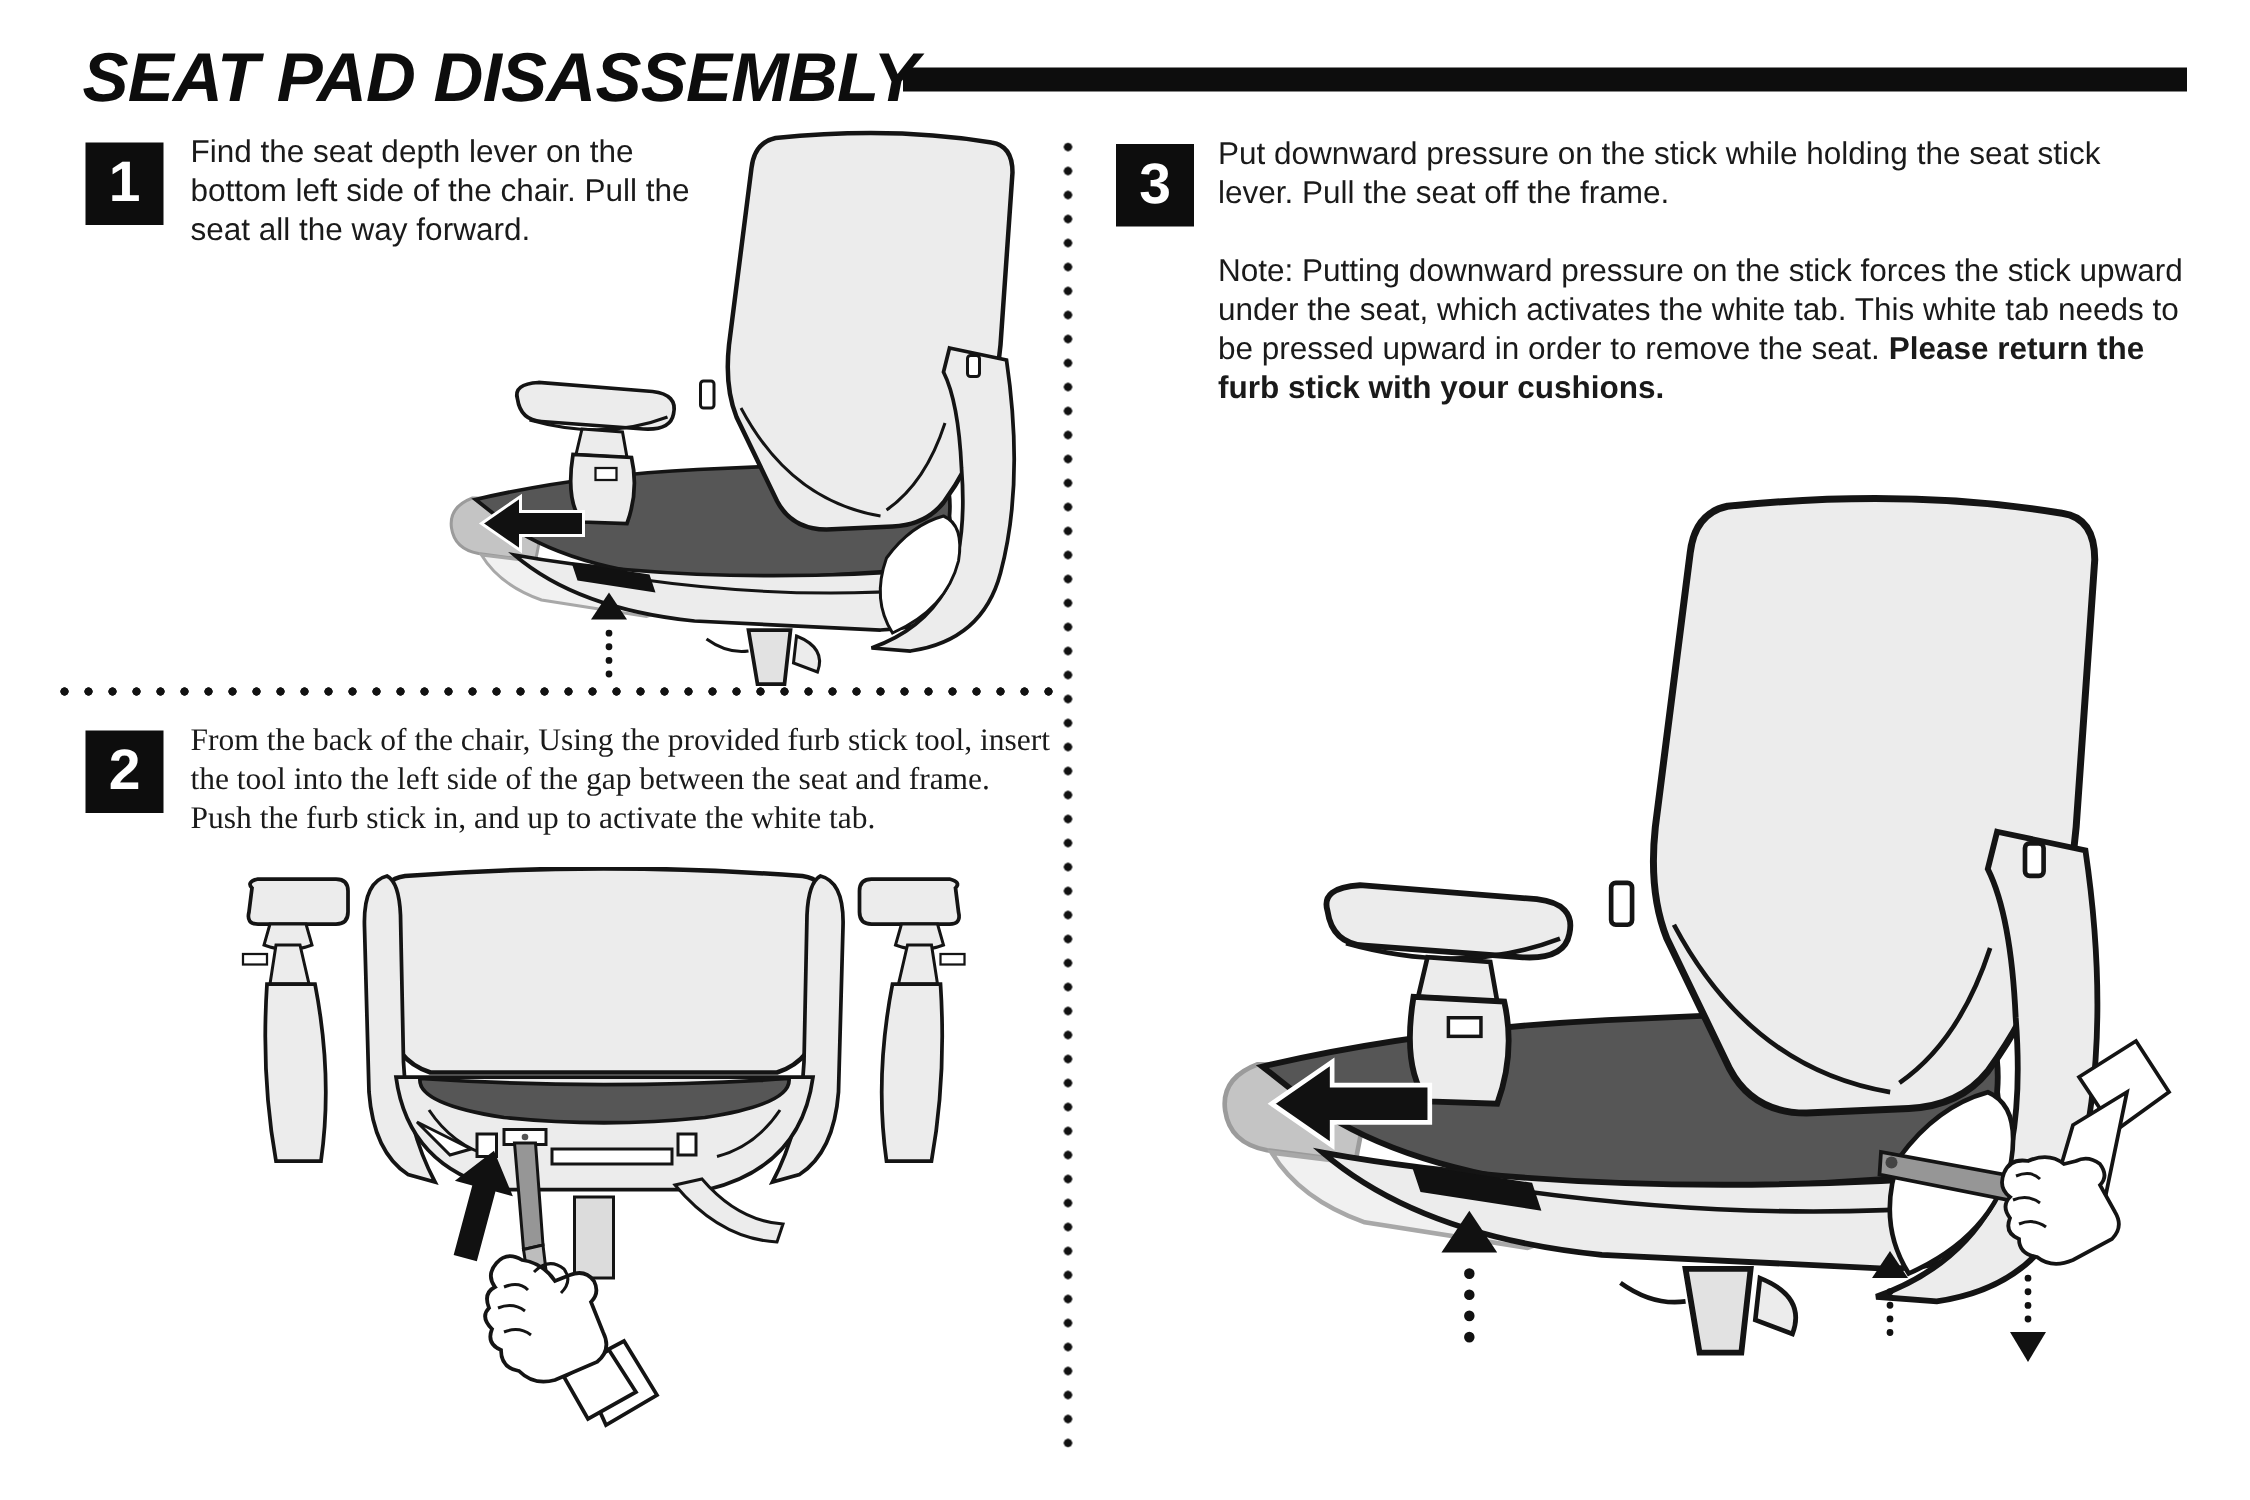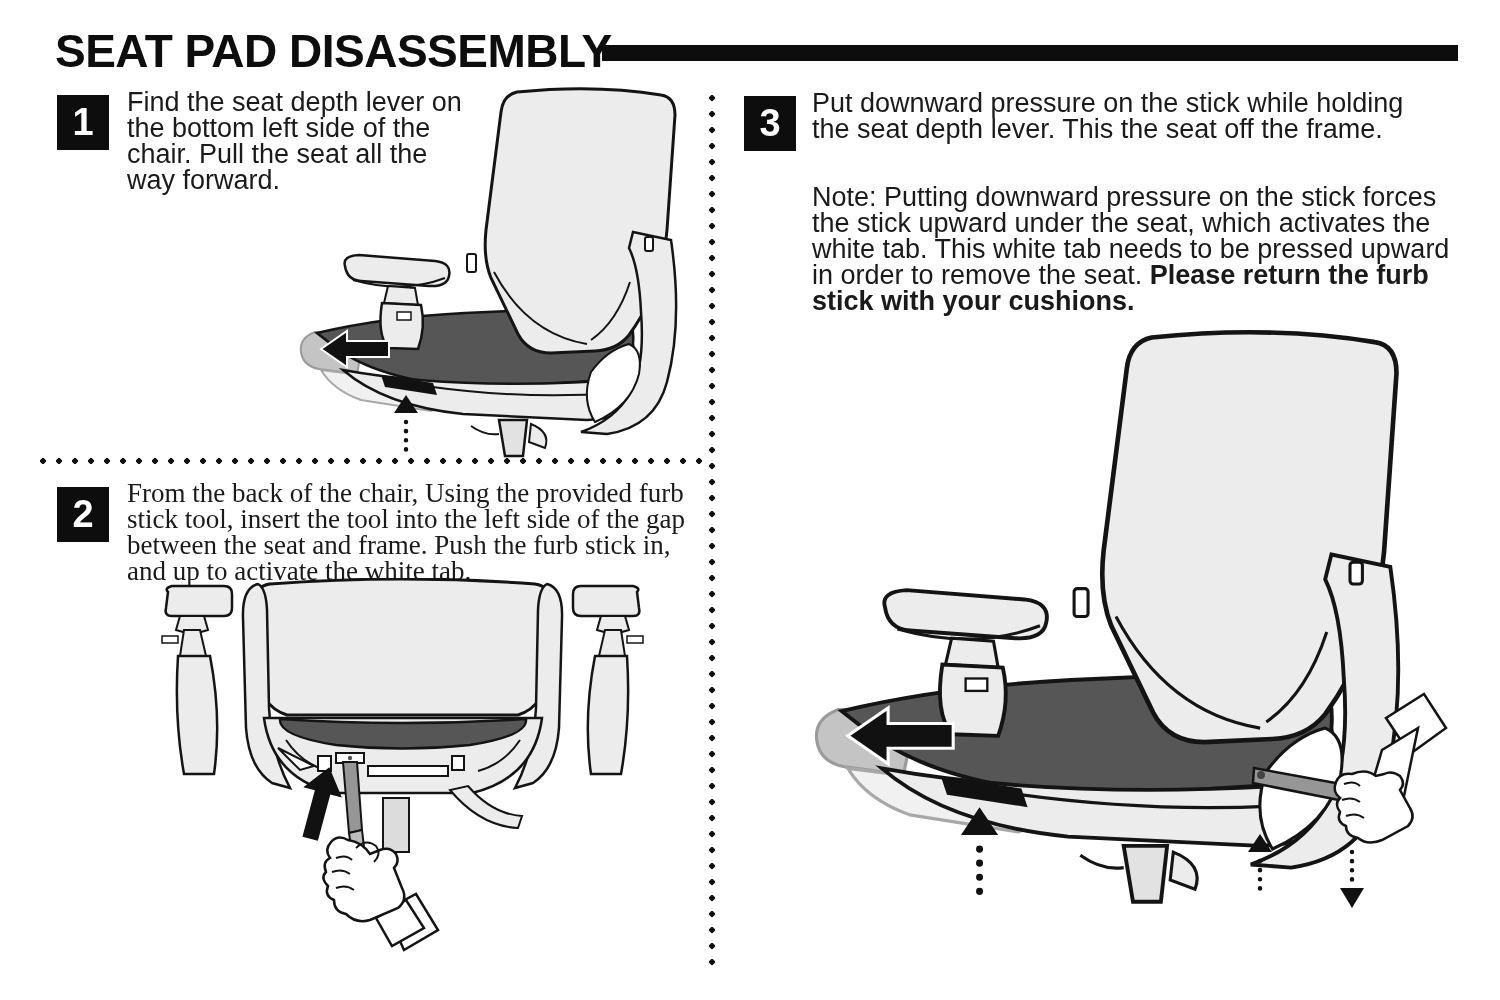--- a/index.html
+++ b/index.html
@@ -4,49 +4,49 @@
 <style>
   html,body{margin:0;padding:0;}
   body{
     width:1500px;height:1000px;position:relative;background:#ffffff;
     font-family:"Liberation Sans", sans-serif;color:#161616;overflow:hidden;
   }
   .abs{position:absolute;}
   
   .page-title{
     left:55px;top:24px;font-size:46px;font-weight:900;letter-spacing:-0.5px;
-    color:#0d0d0d;white-space:nowrap;
+    color:#0d0d0d;white-space:nowrap;font-style:italic;
   }
   .title-bar{left:602px;top:45px;width:856px;height:16px;background:#0d0d0d;}
   
   .vdivider{
     left:709px;top:95px;width:6px;height:870px;
     background-image:radial-gradient(circle at 3px 3px,#111 2.6px,transparent 3px);
     background-size:6px 16px;background-repeat:repeat-y;
   }
   .hdivider{
     left:40px;top:458px;width:668px;height:6px;
     background-image:radial-gradient(circle at 3px 3px,#111 2.6px,transparent 3px);
     background-size:16px 6px;background-repeat:repeat-x;
   }
   
   .step-num{
     width:52px;height:55px;background:#0d0d0d;color:#ffffff;
     display:flex;align-items:center;justify-content:center;
     font-size:38px;font-weight:700;
   }
-  .step-text{font-size:27px;line-height:26px;color:#1a1a1a;}
+  .step-text{font-size:21px;line-height:26px;color:#1a1a1a;}
   .step-text strong{font-weight:700;}
   #step1-num{left:57px;top:95px;}
   #step1-text{left:127px;top:89px;width:335px;}
   #step2-num{left:57px;top:487px;}
   #step2-text{left:127px;top:480px;width:575px;font-family:Liberation Serif, serif;}
   #step3-num{left:744px;top:96px;}
   #step3-text{left:812px;top:90px;width:600px;}
-  #step3-note{left:812px;top:168px;width:650px;margin-top:16px;}
+  #step3-note{left:812px;top:168px;width:650px;}
   
   #chair1{left:285px;top:82px;}
   #chair2{left:150px;top:578px;}
   #chair3{left:792px;top:322px;}
   svg .ln{fill:none;stroke:#141414;stroke-width:2;}
 </style>
 </head>
 <body>
 
 <svg width="0" height="0" style="position:absolute" aria-hidden="true">
@@ -151,21 +151,21 @@
   <polygon points="236,332 266,316 288,352 254,372" fill="#ffffff" stroke="#141414" stroke-width="2.5"></polygon>
   <path d="M226 340 L256 322 L274 350 L242 368 Z" fill="#ffffff" stroke="#141414" stroke-width="2.5"></path>
   <path d="M198 262 Q188 256 181 264 Q174 272 180 280 Q172 284 176 294 Q170 300 178 308 Q174 318 184 322 Q184 334 196 336 Q206 346 220 342 L248 330 Q258 322 252 310 L244 290 Q250 284 246 276 Q240 268 230 272 L220 276 Q212 264 198 262 Z" fill="#ffffff" stroke="#141414" stroke-width="2.5"></path>
   <path class="ln" d="M186 280 Q196 276 202 282"></path>
   <path class="ln" d="M182 294 Q192 290 200 296"></path>
   <path class="ln" d="M186 310 Q196 306 204 312"></path>
   <path class="ln" d="M206 270 Q216 260 226 268 Q232 276 224 284"></path>
 </svg>
 
 <div class="abs step-num" id="step3-num">3</div>
-<div class="abs step-text" id="step3-text">Put downward pressure on the stick while holding the seat depth lever. This the seat off the frame.</div>
+<div class="abs step-text" id="step3-text">Put downward pressure on the stick while holding the seat stick lever. Pull the seat off the frame.</div>
 <div class="abs step-text" id="step3-note">
   <span>Note: Putting downward pressure on the stick forces the stick upward under the seat, which activates the white tab. This white tab needs to be pressed upward in order to remove the seat.</span>
   <strong>Please return the furb stick with your cushions.</strong>
 </div>
 
 <svg class="abs" id="chair3" width="660" height="625" viewBox="0 0 660 625">
   <use href="#chair-side" transform="scale(1.55)"></use>
 
   <path d="M461 461 L462 446 L560 464 L557 480 Z" fill="#969696" stroke="#141414" stroke-width="2.5"></path>
   <circle cx="469" cy="453" r="4" fill="#444444"></circle>

